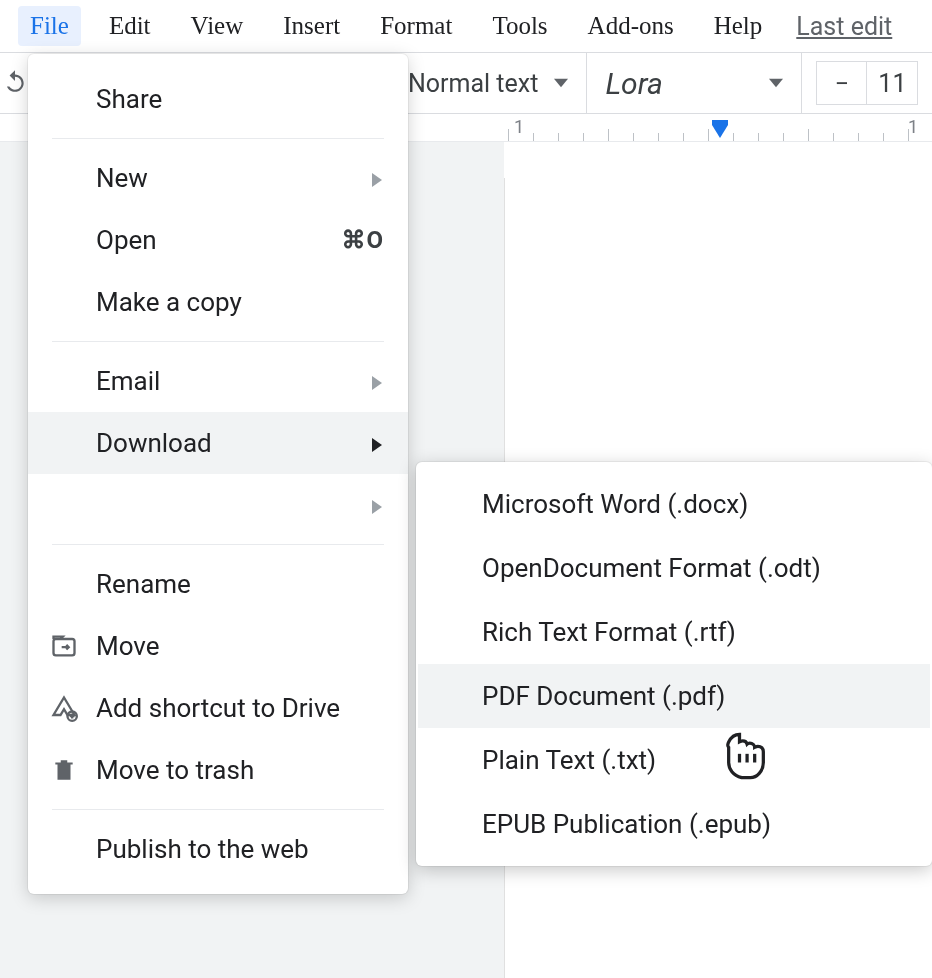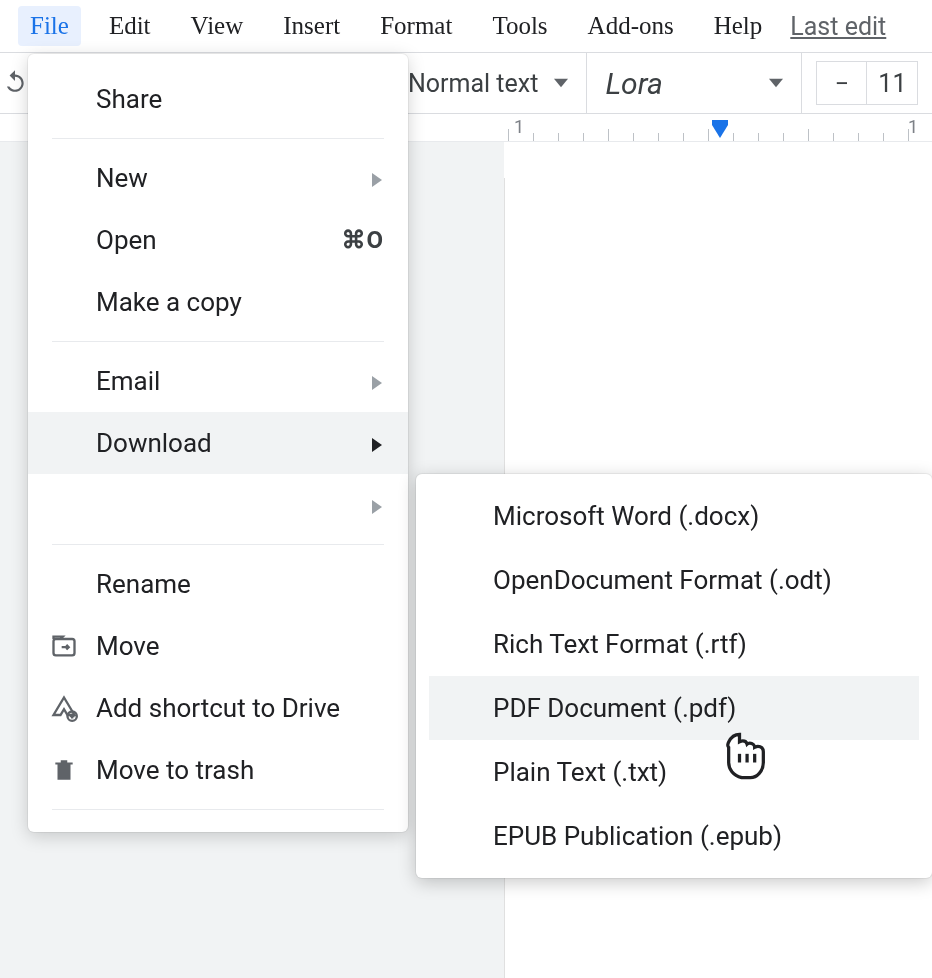--- a/index.html
+++ b/index.html
@@ -31,20 +31,21 @@
       font-family: Liberation Serif, serif;
     }
     .menubar .item.first { margin-left: 0; }
     .menubar .item.active {
       background: #e8f0fe;
       color: #1a73e8;
     }
     .menubar .lastedit {
       color: #5f6368;
       text-decoration: underline;
+      margin-left: 6px;
     }
     
     .toolbar {
       display: flex;
       align-items: center;
       height: 62px;
       border-top: 1px solid #dadce0;
       border-bottom: 1px solid #dadce0;
       background: #fff;
       padding-left: 0;
@@ -195,23 +196,22 @@
     }
     
     .submenu {
       position: absolute;
       top: 462px;
       left: 416px;
       width: 516px;
       background: #fff;
       border-radius: 6px;
       box-shadow: 0 4px 18px rgba(0,0,0,.22), 0 0 0 1px rgba(0,0,0,.05);
-      padding: 10px 13px;
+      padding: 10px 2px;
       z-index: 30;
-      margin-top: 12px;
     }
     .submenu .item {
       display: flex;
       align-items: center;
       height: 64px;
       padding-left: 64px;
       font-size: 26px;
       color: #202124;
       cursor: pointer;
     }
@@ -366,20 +366,23 @@
   </div>
   <div class="row with-icon">
     <span class="ic">
         <svg width="26" height="26" viewBox="0 0 24 24" fill="#5f6368">
           <path d="M6 7 H18 V21 H6 Z M4 5 H20 V7 H4 Z M9 3 H15 V5 H9 Z"></path>
         </svg>
       </span>
     <span>Move to trash</span>
   </div>
   <div class="sep"></div>
+  <div class="row">
+      <span>Publish to the web</span>
+    </div>
 </div>
 
 <div class="submenu">
   <div class="item">
       <span>Microsoft Word (.docx)</span>
     </div>
   <div class="item">
       <span>OpenDocument Format (.odt)</span>
     </div>
   <div class="item">

